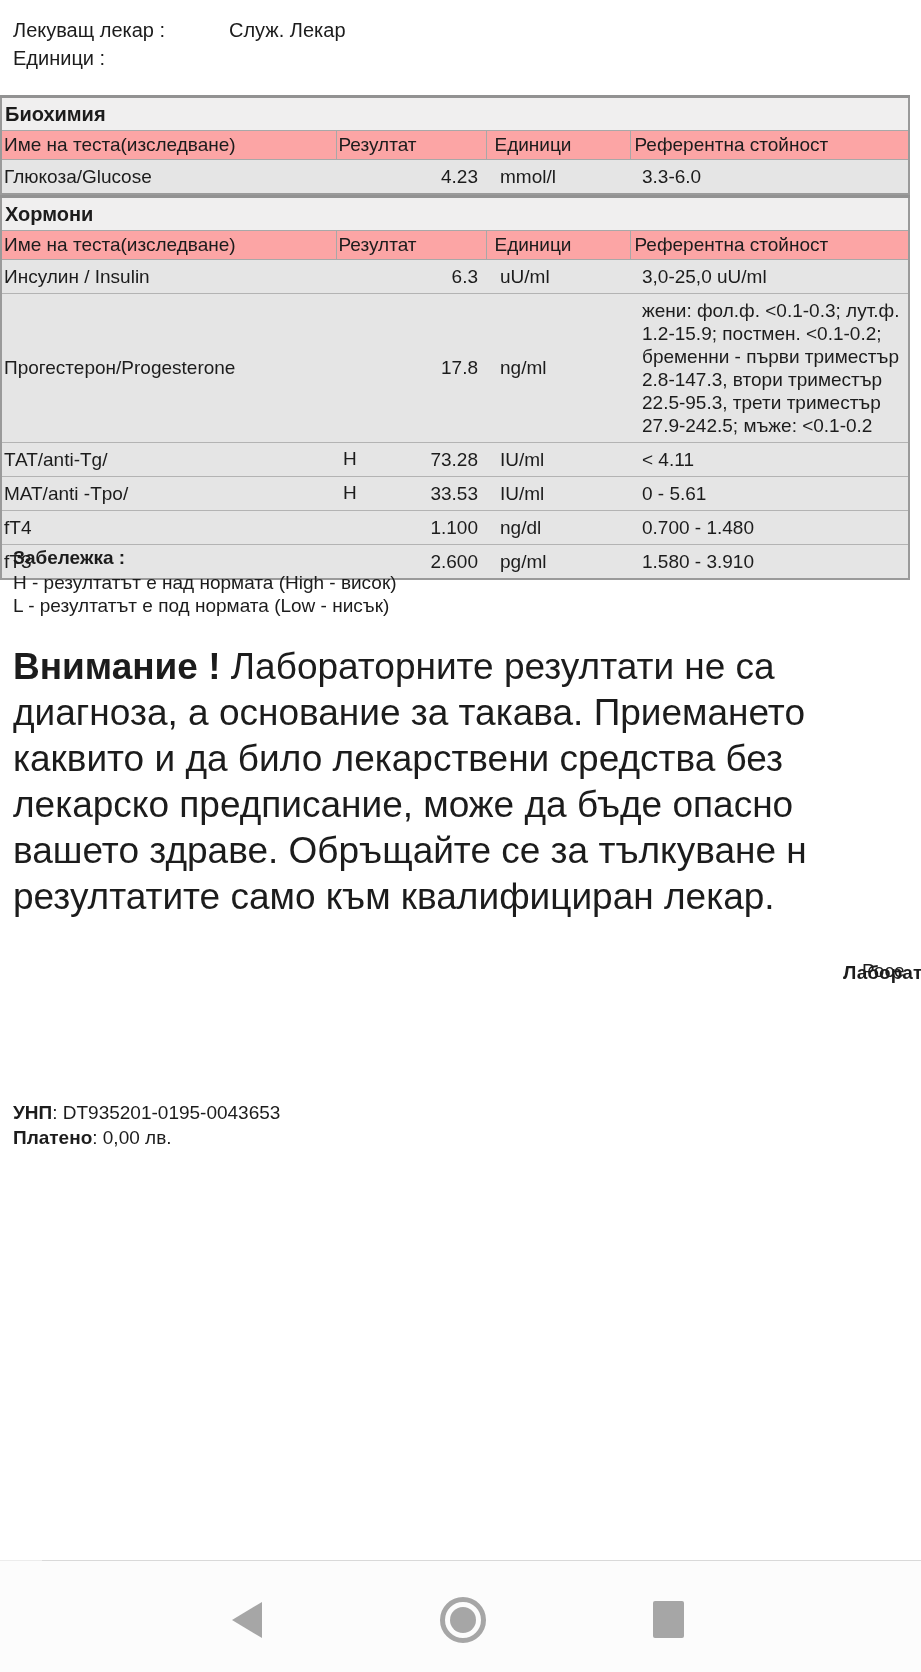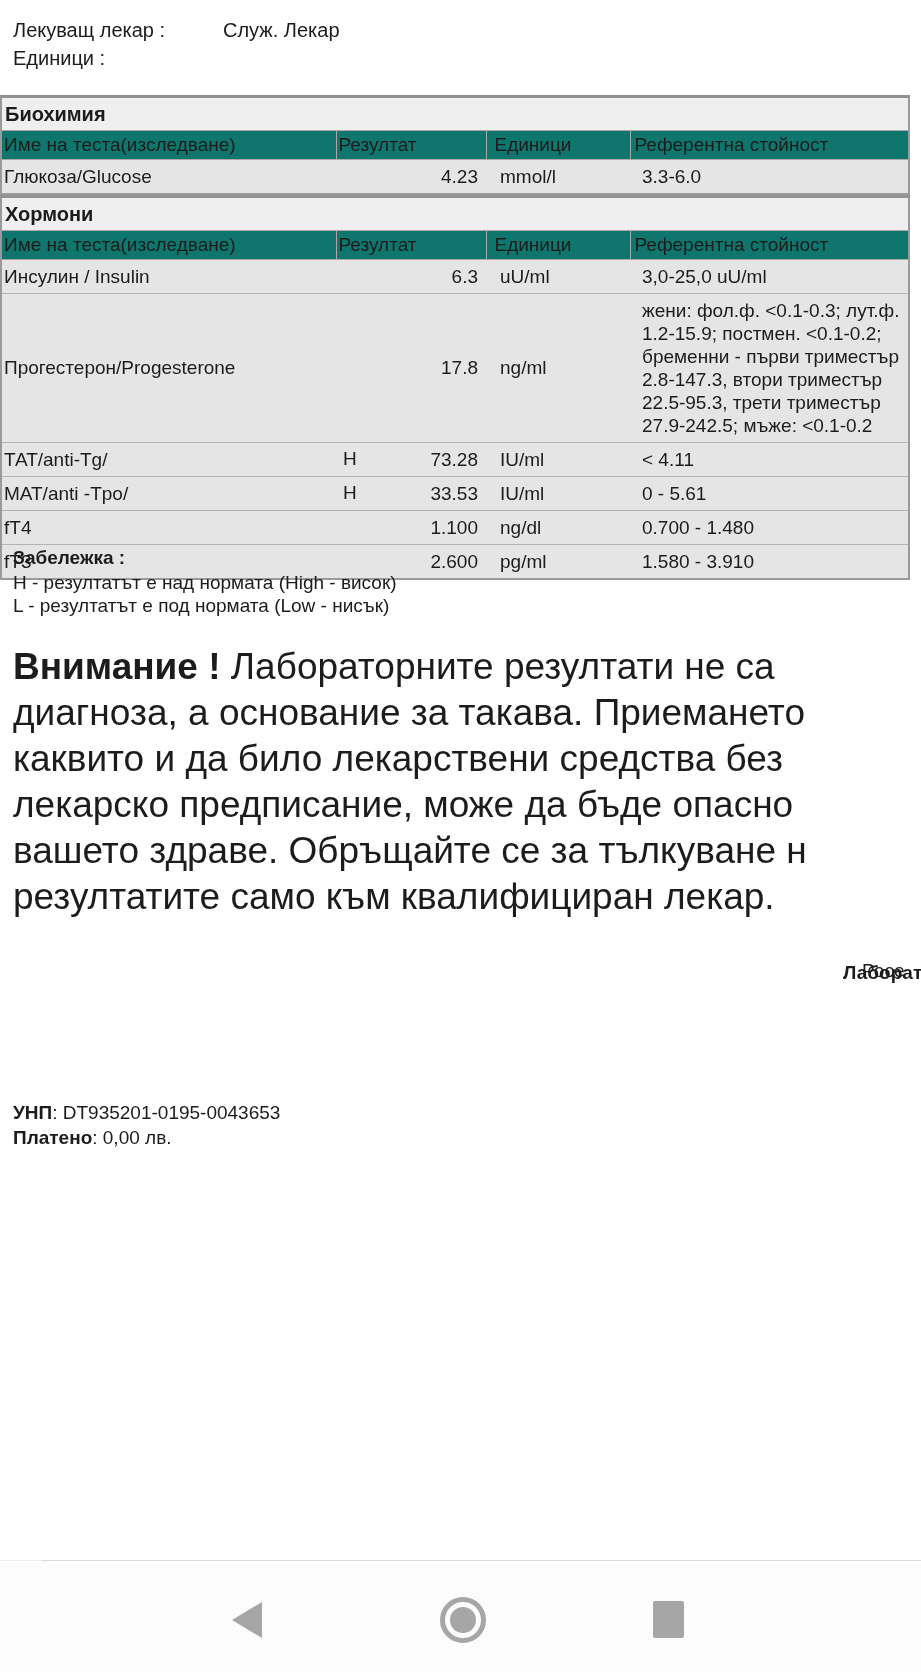--- a/index.html
+++ b/index.html
@@ -5,36 +5,36 @@
   * { box-sizing: border-box; }
   html,body { margin:0; padding:0; }
   body {
     width:921px; height:1672px; position:relative; overflow:hidden;
     background:#ffffff; color:#1c1c1c;
     font-family:"Liberation Sans", sans-serif;
   }
   
   .doc-header { position:absolute; left:13px; top:16px; font-size:20px; line-height:28px; }
   .doc-header .row { position:relative; white-space:nowrap; }
-  .doc-header .val { position:absolute; left:210px; top:0; }
+  .doc-header .val { position:absolute; left:216px; top:0; }
 
   
   .tables-wrap { position:absolute; left:0; top:95px; width:916px; }
   table.lab-table {
     border-collapse:collapse; table-layout:fixed; width:908px;
     border:2px solid #9a9a9a; border-top:3px solid #929292;
   }
   table.lab-table.t2 { border-top:3px solid #929292; }
   .lab-table td, .lab-table th { font-size:19px; line-height:22px; vertical-align:middle; }
   tr.sec td {
     background:#f0efef; font-weight:bold; font-size:20px;
     padding:5px 6px 5px 3px; border-bottom:1px solid #a8a8a8;
   }
   .lab-table th {
-    background:#0f766e; font-weight:normal; text-align:left;
+    background:#fca5a5; font-weight:normal; text-align:left;
     padding:3px 6px 3px 2px; border-bottom:1px solid #a8a8a8;
   }
   .lab-table th.c-result { padding-right:12px; border-left:1px solid #a8a8a8; }
   .lab-table th.c-units  { padding-left:8px;  border-left:1px solid #a8a8a8; }
   .lab-table th.c-ref    { padding-left:4px;  border-left:1px solid #a8a8a8; }
   .lab-table td { padding:5px 6px 5px 2px; border-top:1px solid #b3b3b3; background:#e5e5e5; }
   tr.data:first-child td { border-top:none; }
   td.c-result { text-align:right; padding-right:8px; position:relative; }
   td.c-result .flag { position:absolute; left:7px; top:5px; }
   td.c-units { padding-left:14px; }

